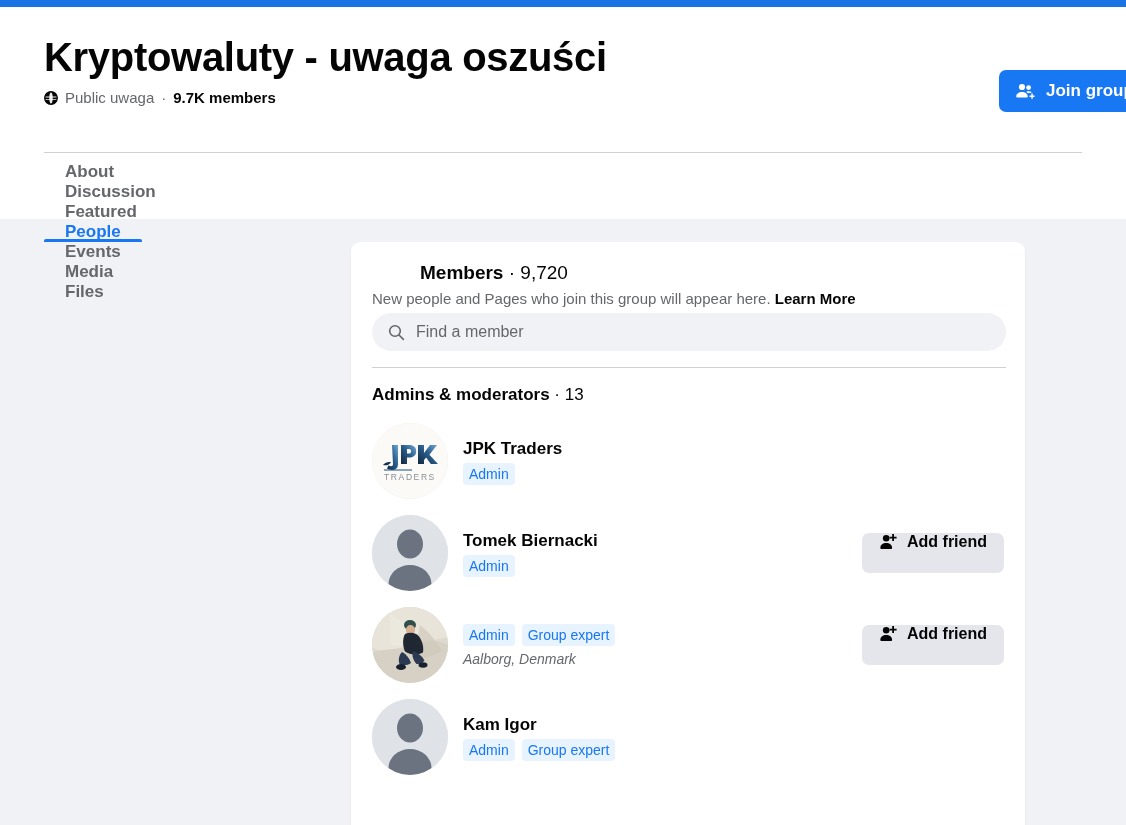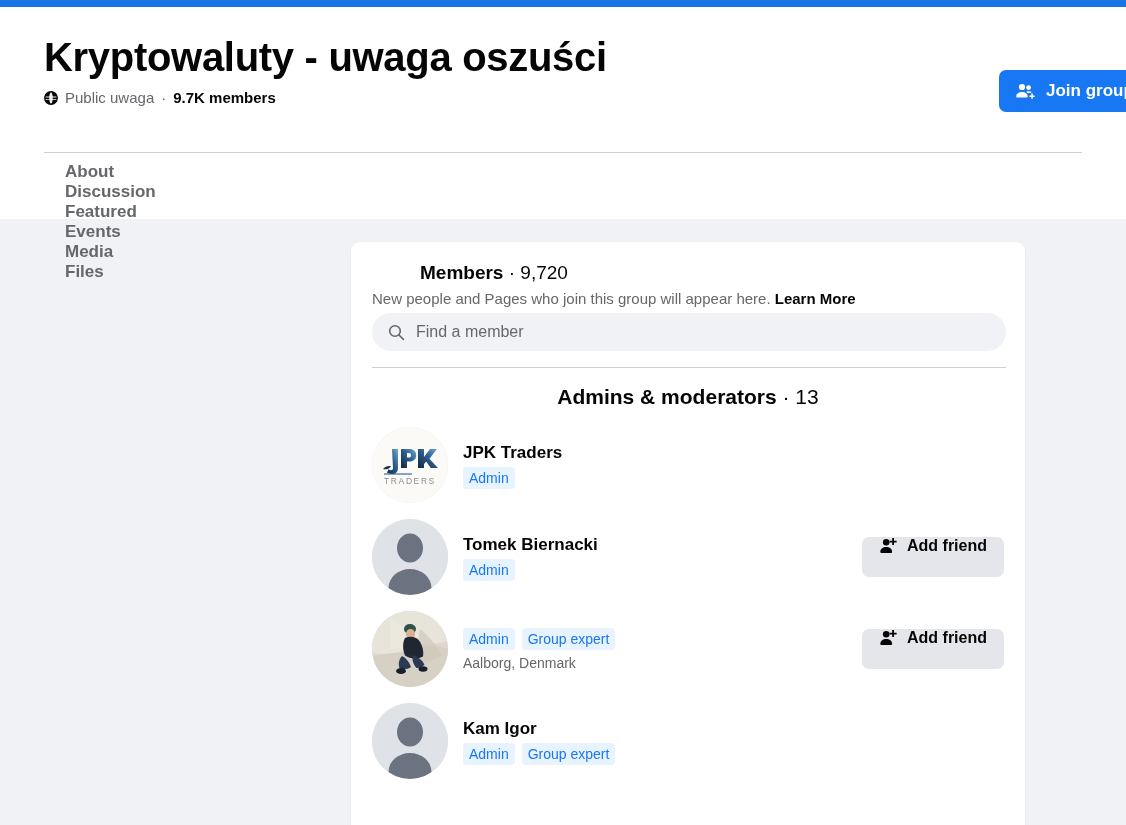--- a/index.html
+++ b/index.html
@@ -119,23 +119,22 @@
   }
   .search-input::placeholder { color: #65676b; }
 
   .section-divider {
     margin: 16px 0 0 0;
     width: 634px; height: 1px; background: #ced0d4;
   }
 
   .section-title {
     margin-top: 17px;
-    font-size: 21px; font-weight: bold; color: #050505;
+    font-size: 17px; font-weight: bold; color: #050505;
     white-space: nowrap;
-    text-align: center;
   }
   .section-title .sep, .section-title .num { font-weight: normal; }
 
   
   .member-list { margin-top: 10px; }
   .member-row {
     display: flex; align-items: center;
     padding: 8px 0;
     min-height: 76px;
     cursor: pointer;
@@ -155,21 +154,21 @@
   }
   .badges { display: flex; gap: 7px; flex-wrap: wrap; }
   .badge {
     background: #e7f3ff; color: #1877f2;
     font-size: 14px; line-height: 18px;
     padding: 2px 6px; border-radius: 4px;
     white-space: nowrap;
   }
   .member-location {
     margin-top: 5px;
-    font-size: 14px; color: #65676b; white-space: nowrap;
+    font-size: 14px; color: #65676b; white-space: nowrap; font-style: italic;
   }
 
   .add-friend-btn {
     flex: none;
     height: 40px;
     background: #e4e6eb; color: #050505;
     border: none; border-radius: 7px;
     display: flex; align-items: flex-start; gap: 10px;
     padding: 0 17px;
     font-family: "Liberation Sans", sans-serif;
@@ -221,20 +220,23 @@
 
     <div class="tabs">
       <div class="tab">
         <span>About</span>
       </div>
       <div class="tab">
         <span>Discussion</span>
       </div>
       <div class="tab">
         <span>Featured</span>
+      </div>
+      <div class="tab active">
+        <span>People</span>
       </div>
       <div class="tab">
         <span>Events</span>
       </div>
       <div class="tab">
         <span>Media</span>
       </div>
       <div class="tab">
         <span>Files</span>
       </div>

